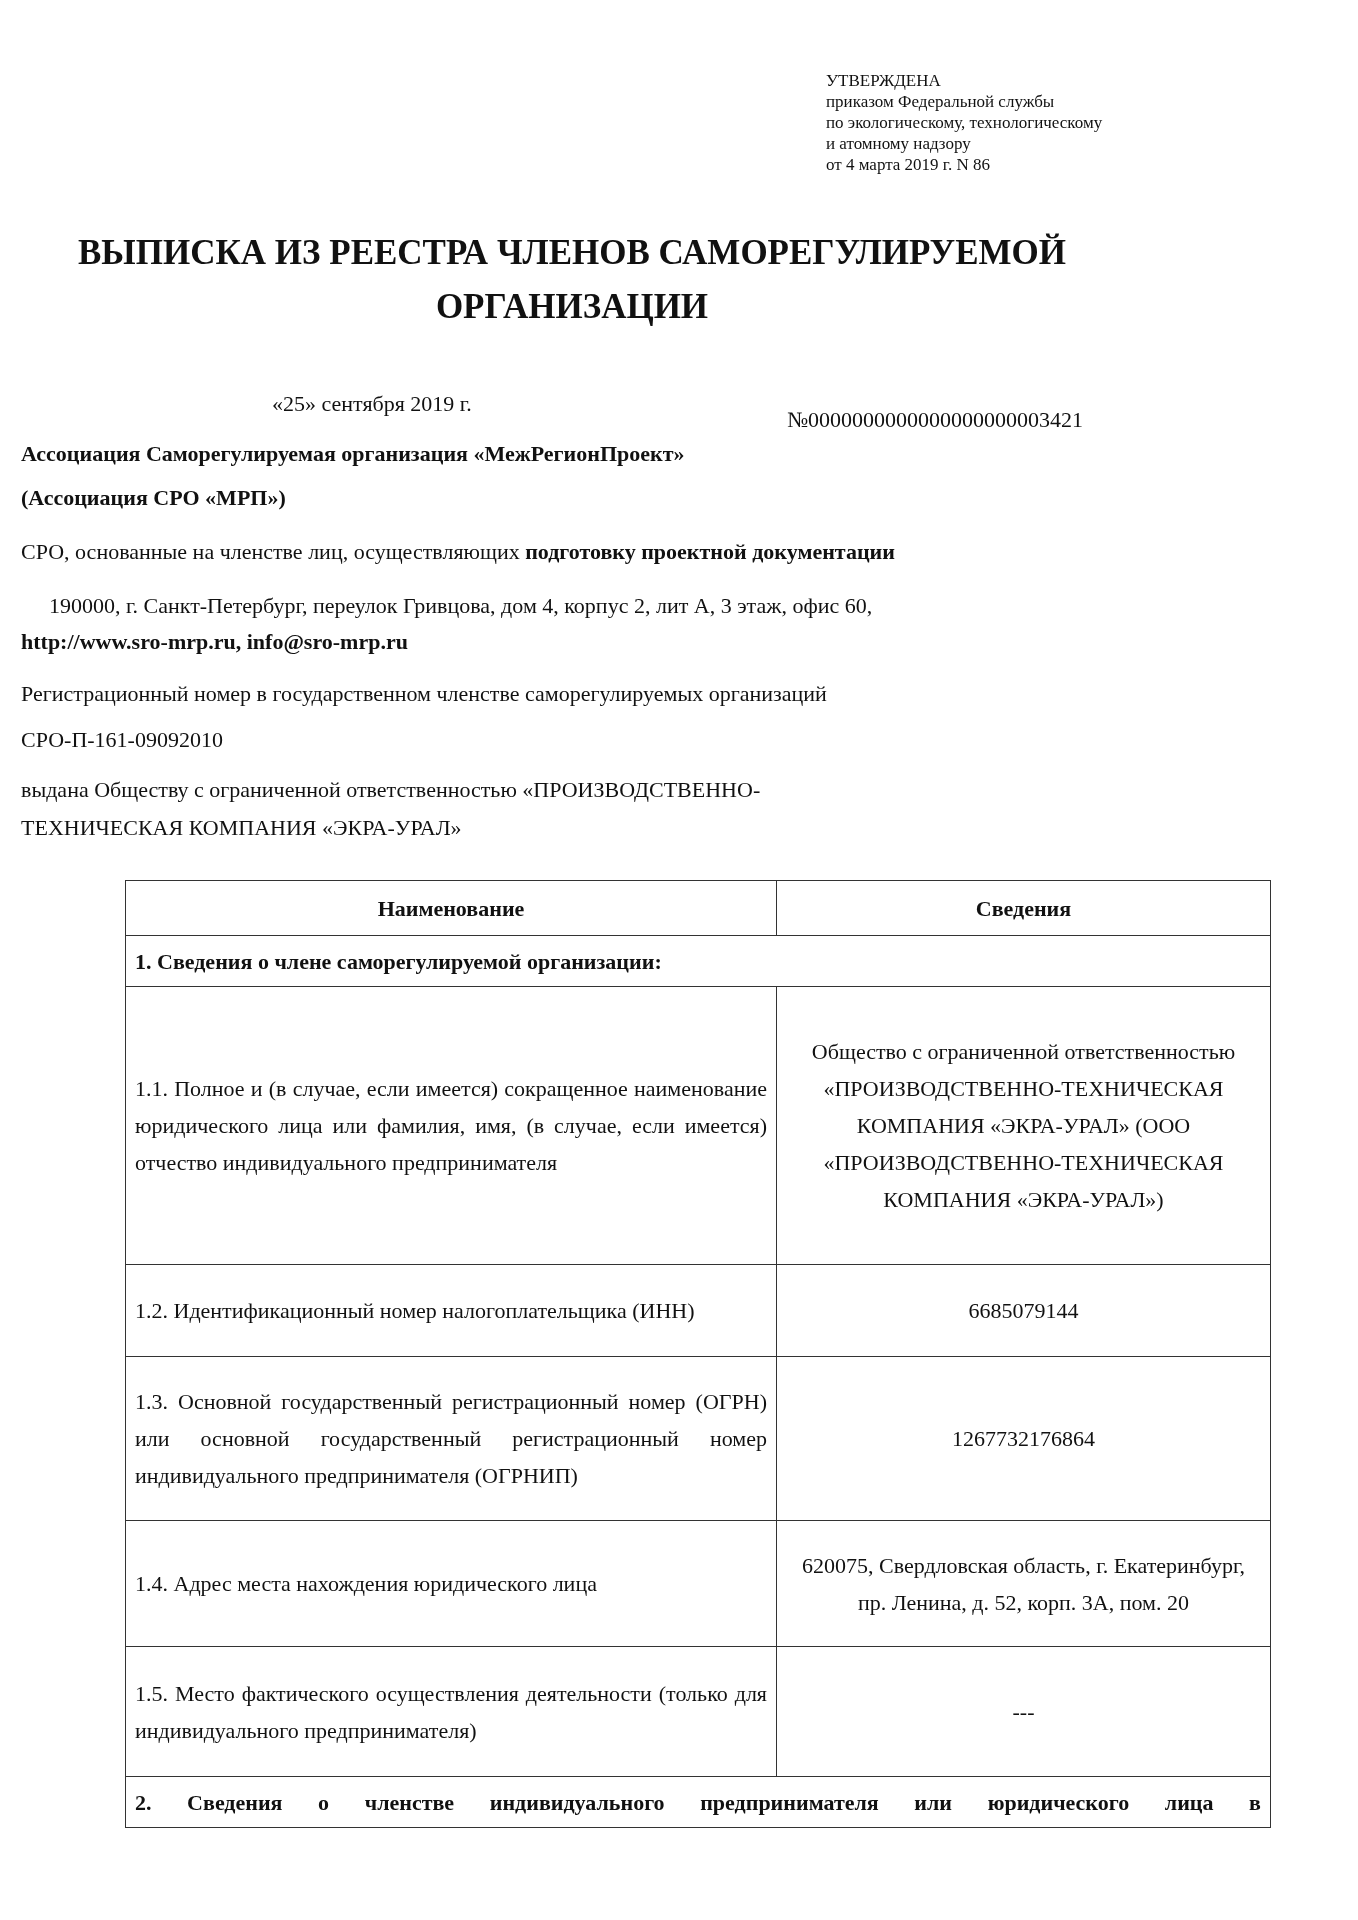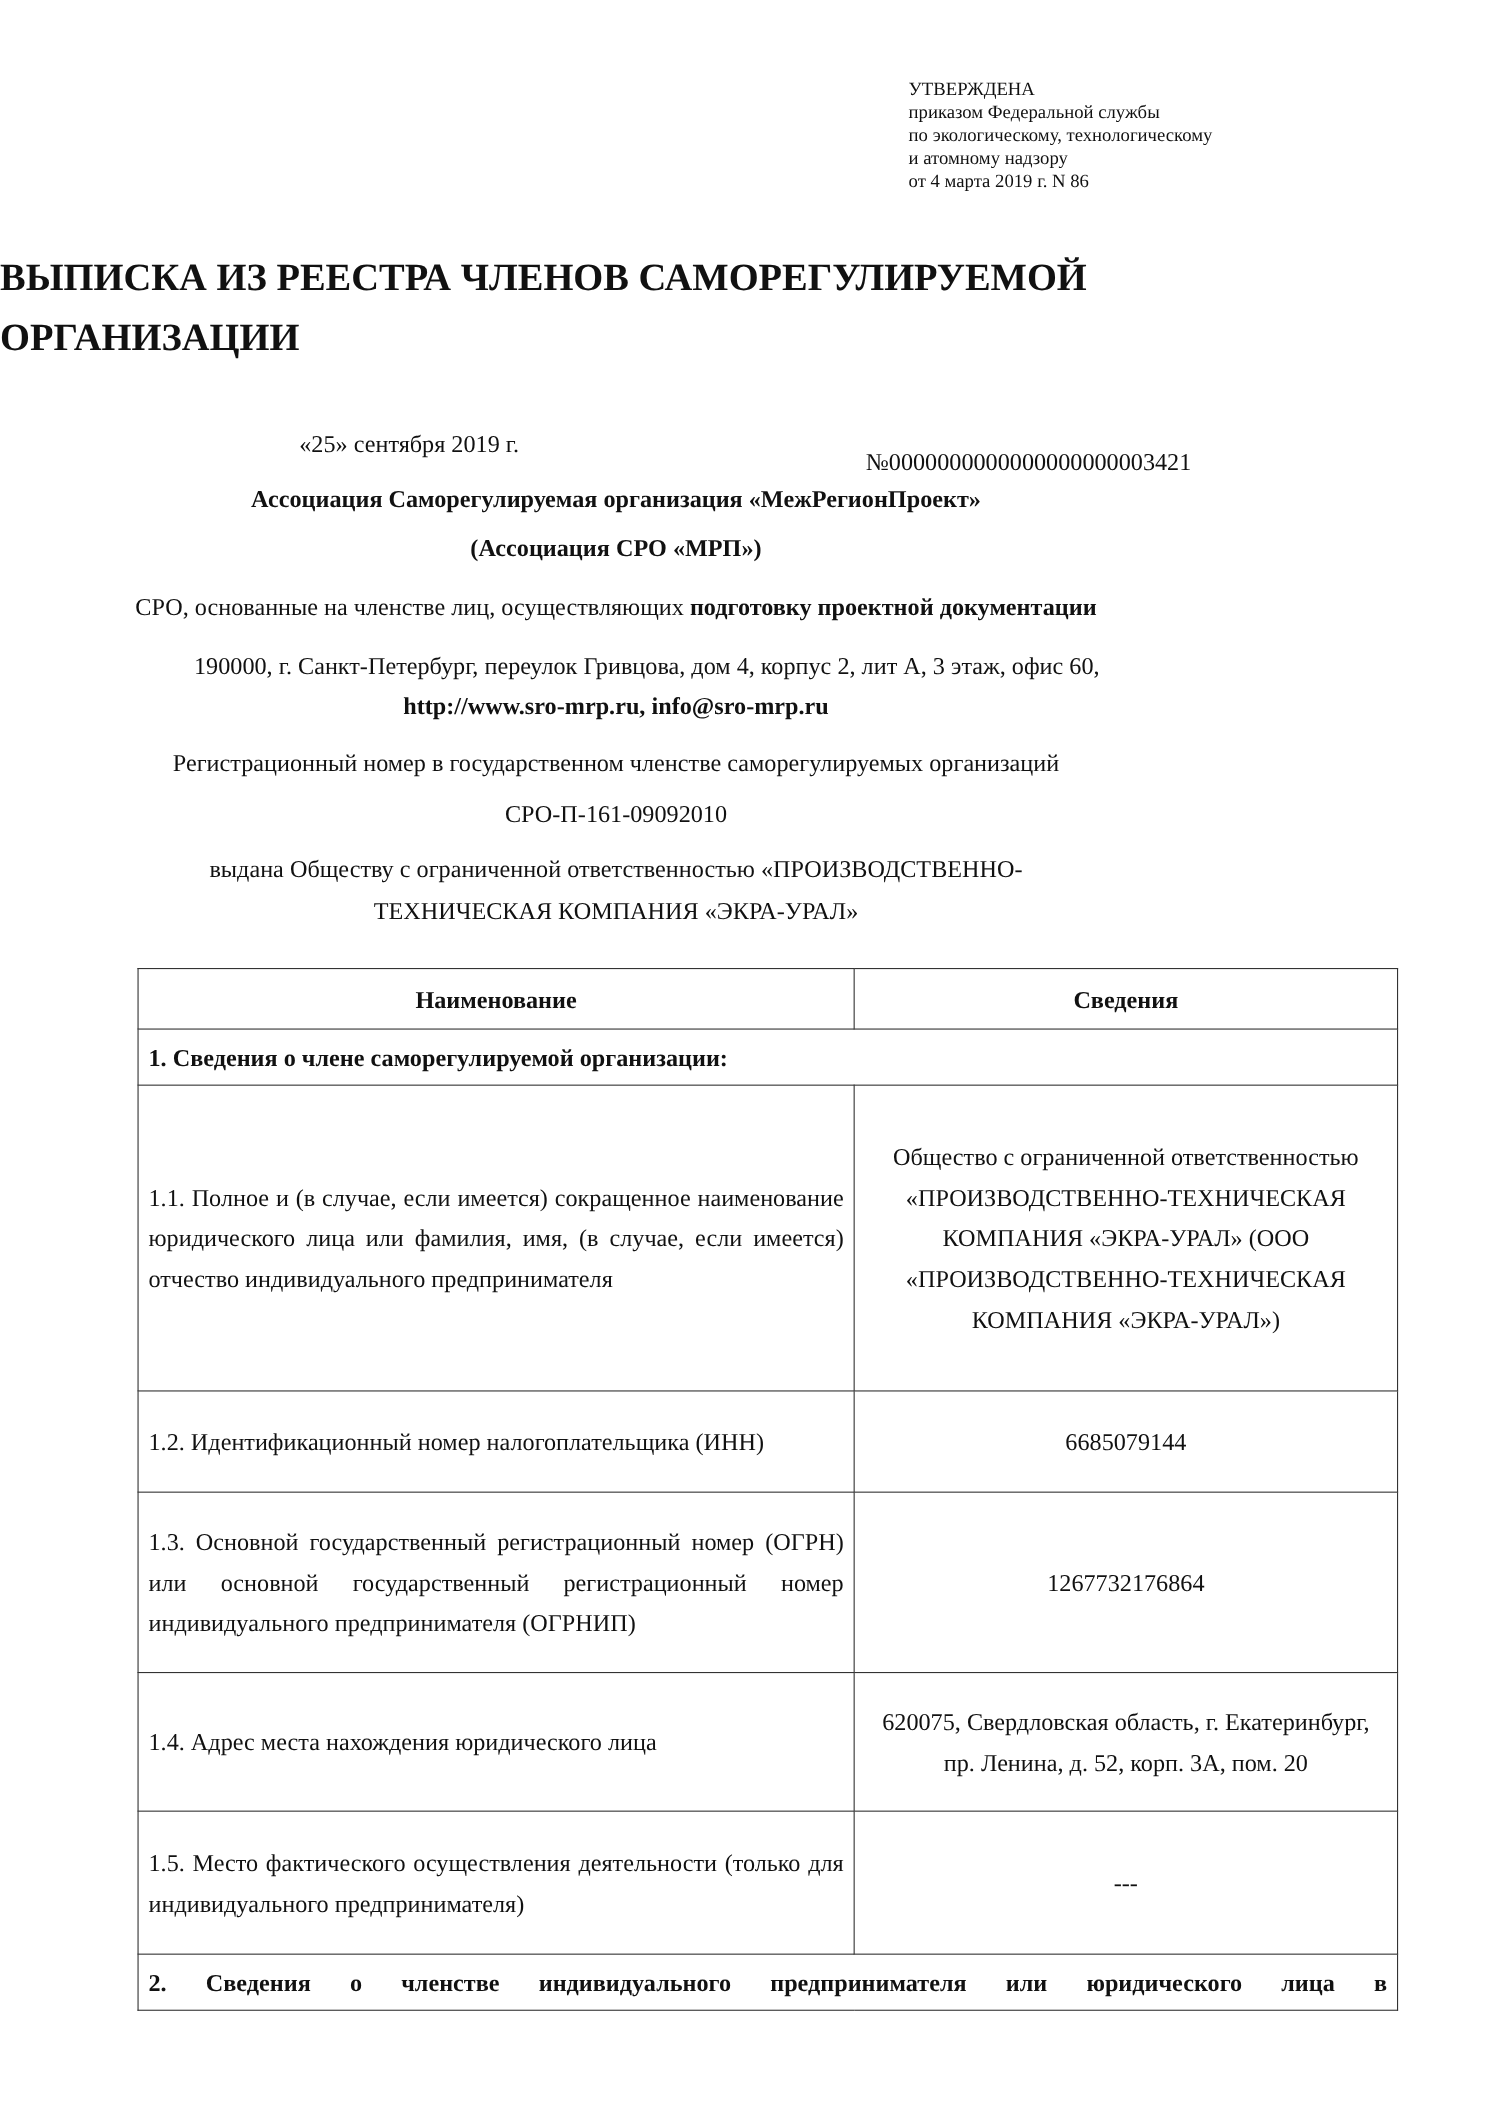--- a/index.html
+++ b/index.html
@@ -7,28 +7,28 @@
     width: 1358px; height: 1920px; position: relative; overflow: hidden;
     font-family: "Liberation Serif", "DejaVu Serif", serif; color: #111111;
   }
   .stamp {
     position: absolute; left: 826px; top: 70px;
     font-size: 17px; line-height: 21px;
   }
   .stamp div { white-space: nowrap; }
   .title {
     position: absolute; left: 0; width: 1144px; top: 226px;
-    font-weight: bold; font-size: 35px; line-height: 54px;
+    text-align: center; font-weight: bold; font-size: 35px; line-height: 54px;
   }
   .date-line { position: absolute; top: 390px; font-size: 22px; line-height: 28px; white-space: nowrap; }
   .date { left: 272px; }
   .docnum { left: 787px; margin-top: 16px; }
   .center-line {
-    position: absolute; left: 0; width: 1120px; text-align: center;
-    font-size: 22px; line-height: 28px; white-space: nowrap;
+    position: absolute; left: 0; width: 1120px; text-align: left;
+    font-size: 22px; line-height: 28px; white-space: nowrap; padding-left: 21px;
   }
   .bold { font-weight: bold; }
   table.reg {
     position: absolute; left: 125px; top: 880px; width: 1146px;
     border-collapse: collapse; font-size: 22px; line-height: 37px;
   }
   table.reg td, table.reg th { border: 1.5px solid #333333; padding: 0 9px; vertical-align: middle; }
   table.reg th { font-weight: bold; text-align: center; height: 54px; }
   .col-name { width: 632px; margin-top: 11px; }
   .section td { font-weight: bold; height: 50px; text-align: left; }

